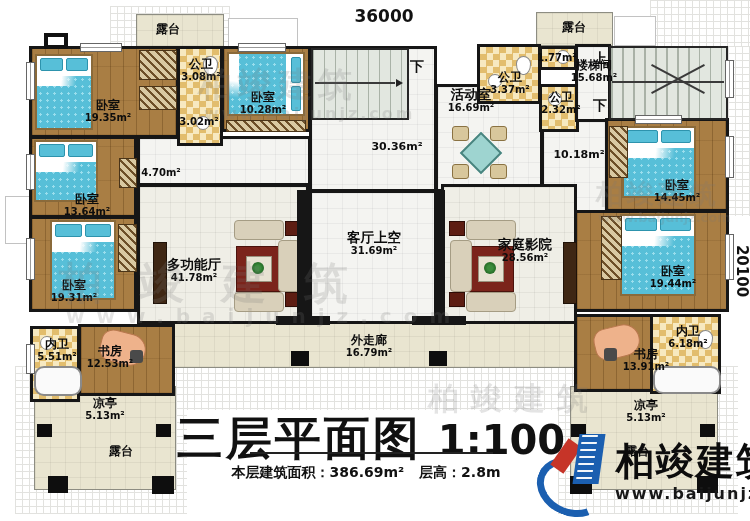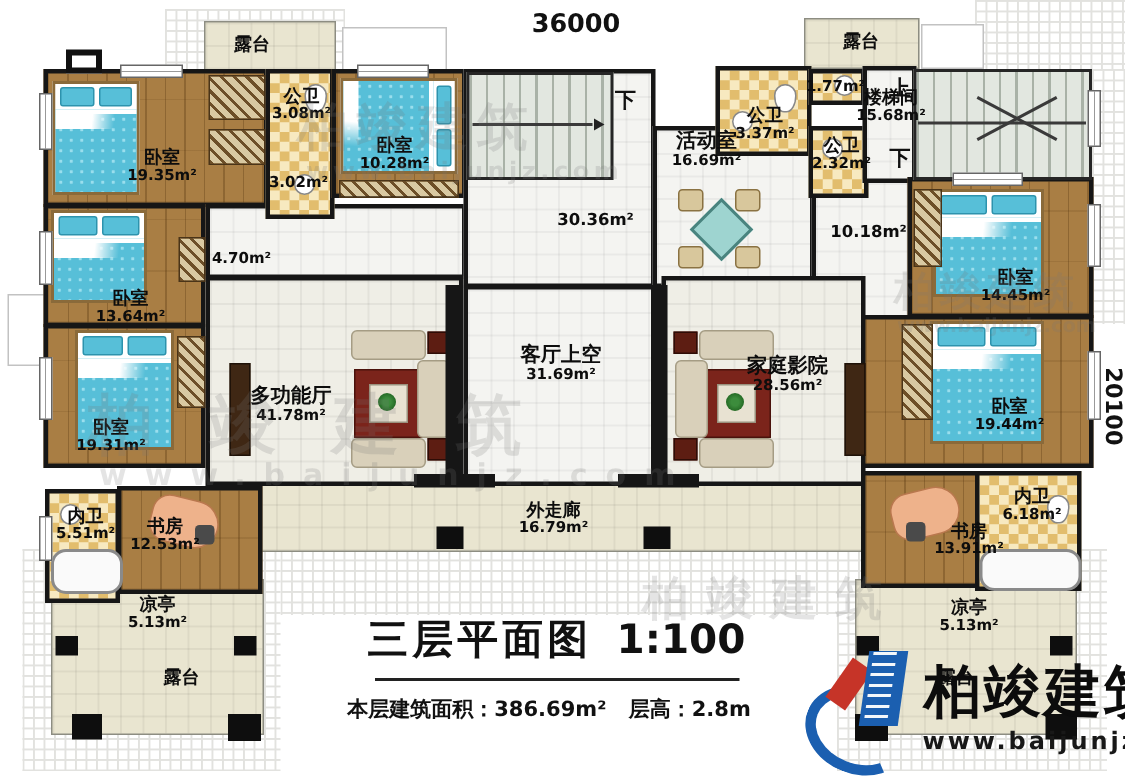--- a/index.html
+++ b/index.html
@@ -66,22 +66,22 @@
   .toilet{position:absolute;width:13px;height:17px;background:#fff;border:1.5px solid #888;z-index:6;
           border-radius:50% 50% 45% 45%/40% 40% 58% 58%}
   .sink{position:absolute;width:12px;height:12px;background:#fff;border:1.5px solid #888;border-radius:50%;z-index:6}
   .tub{position:absolute;background:#fafafa;border:2px solid #8a8a8a;border-radius:10px;z-index:6}
   .rail{position:absolute;background:#3a3a3a;z-index:6}
   .tri{position:absolute;width:0;height:0;border-top:4px solid transparent;border-bottom:4px solid transparent;
        border-left:7px solid #222;z-index:6}
   .wm{position:absolute;color:rgba(122,122,122,.20);font-weight:900;z-index:45;white-space:nowrap;pointer-events:none}
   .dim{position:absolute;font-weight:700;color:#111;z-index:35;white-space:nowrap}
   .titleline{position:absolute;z-index:50;white-space:nowrap;transform:translateX(-50%);text-align:center}
-  .titleline .t1{font-size:27px;font-weight:700;letter-spacing:3px}
-  .titleline .t2{font-size:27px;font-weight:700;margin-left:16px}
+  .titleline .t1{font-size:46px;font-weight:700;letter-spacing:3px}
+  .titleline .t2{font-size:40px;font-weight:700;margin-left:16px}
   .underline{position:absolute;border-top:2.5px solid #222;z-index:50}
   .subtitle{position:absolute;transform:translateX(-50%);z-index:50;font-size:14px;font-weight:700;white-space:nowrap}
   .brandtxt{position:absolute;z-index:55;font-weight:900;color:#0c0c0c;white-space:nowrap}
   .brandurl{position:absolute;z-index:55;font-weight:800;color:#181818;white-space:nowrap;letter-spacing:2px}
   .lg-arc{position:absolute;width:58px;height:44px;border:7px solid transparent;border-bottom-color:#1b5fb0;
           border-left-color:#1b5fb0;border-radius:50%;transform:rotate(22deg);z-index:55}
   .lg-red{position:absolute;width:32px;height:16px;background:#c63428;transform:rotate(-55deg);z-index:55}
   .lg-blue{position:absolute;width:26px;height:50px;background:#1b5fb0;transform:skewX(-8deg);z-index:56;
           background-image:repeating-linear-gradient(0deg,transparent 0 5px,rgba(255,255,255,.95) 5px 7px);
           background-size:60% 100%;background-repeat:no-repeat;background-position:3px 0}

